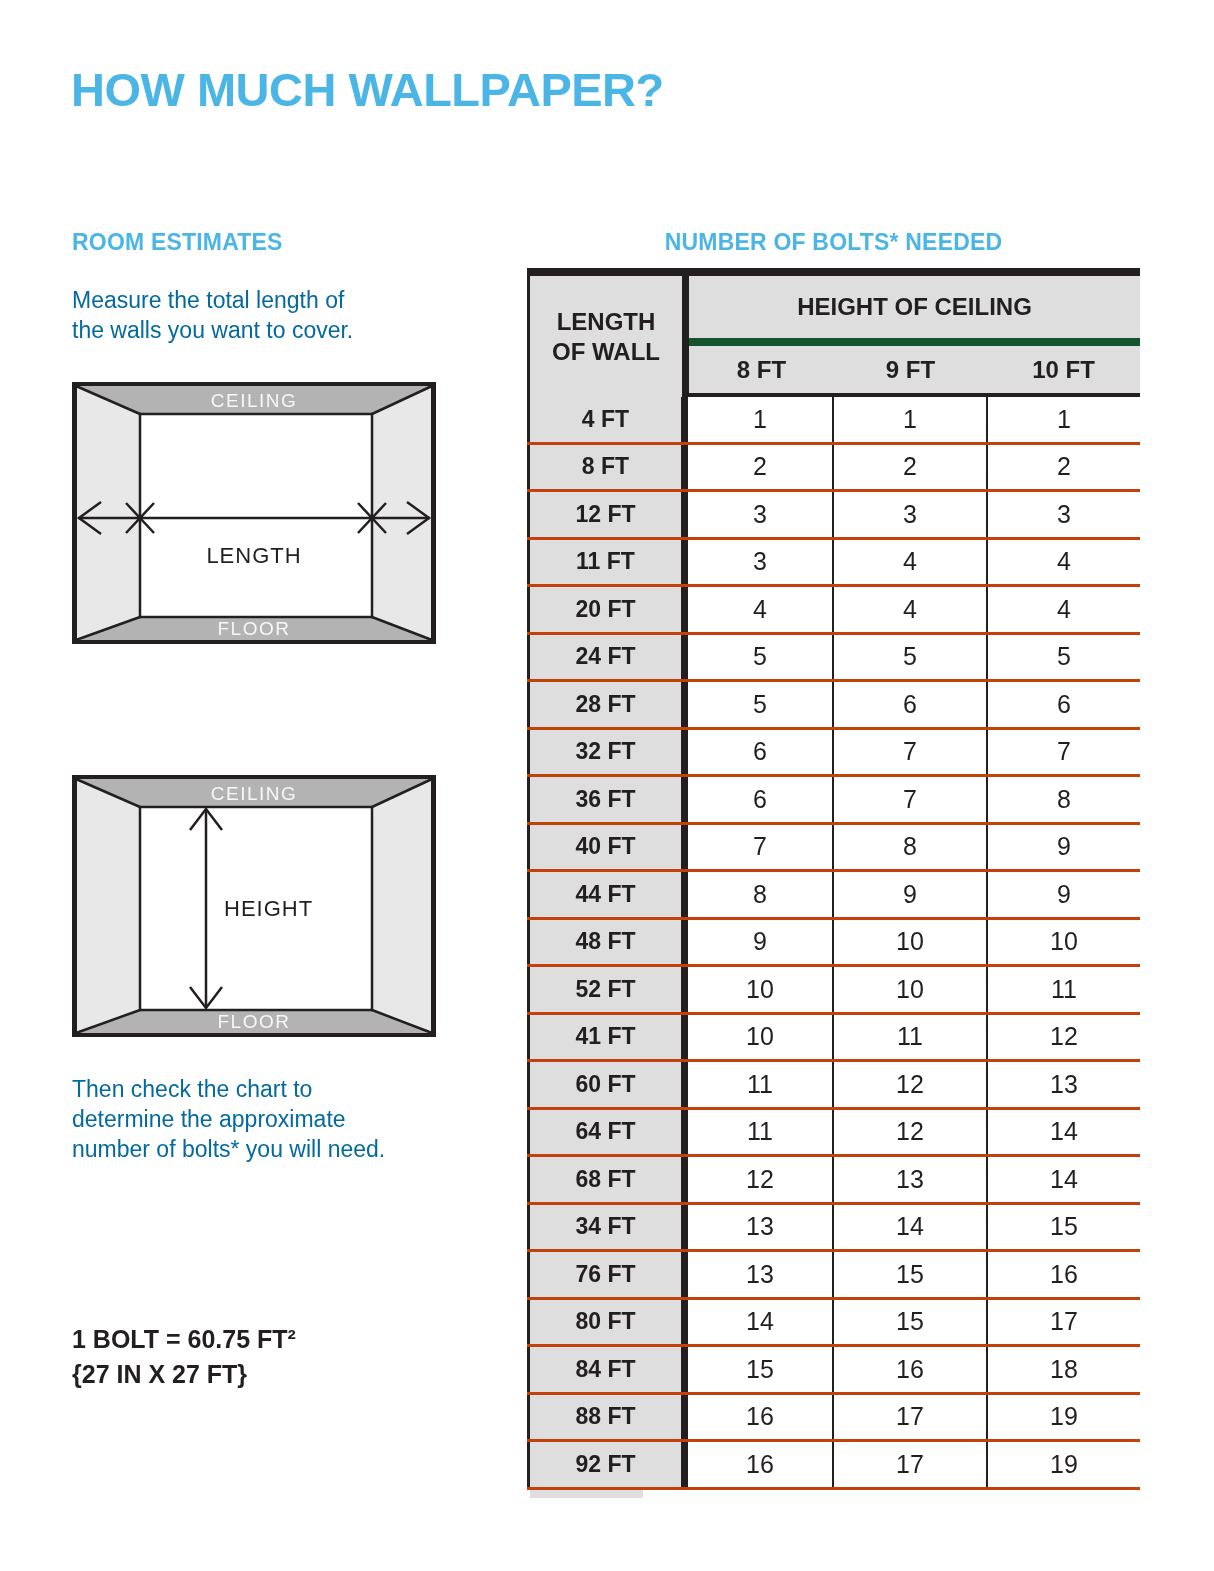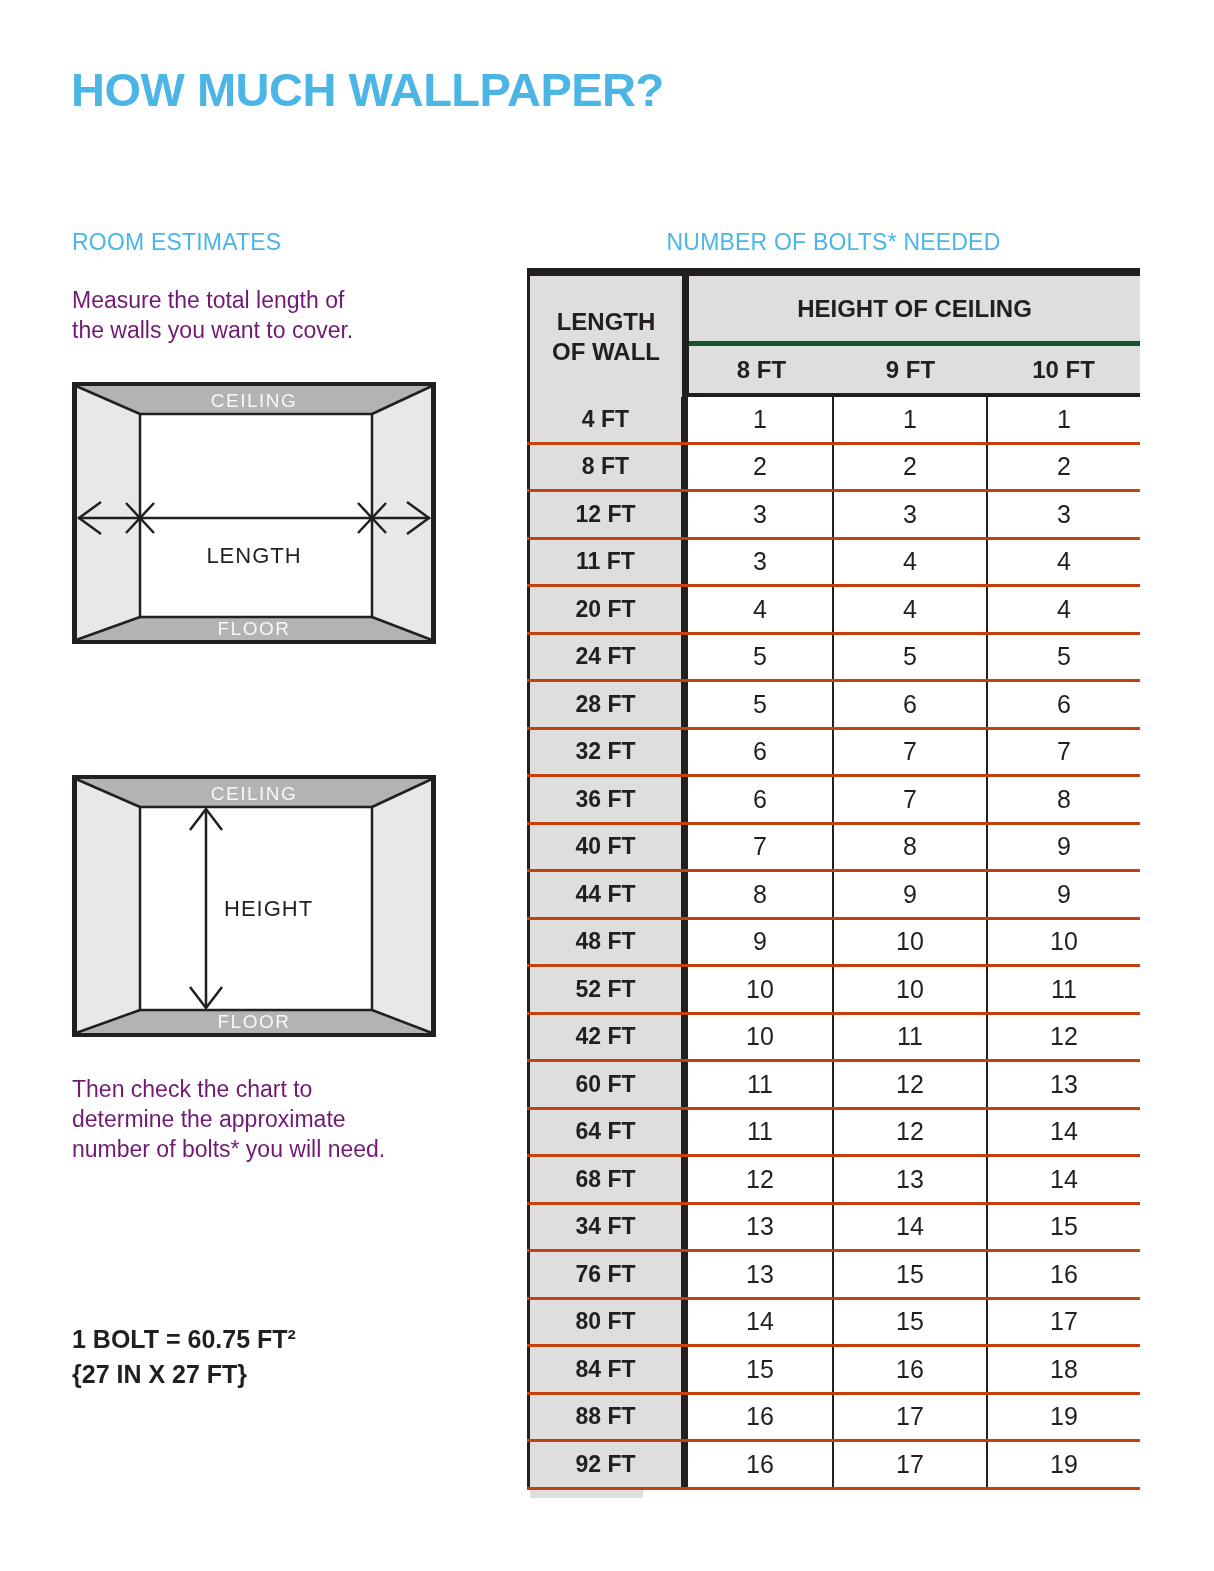--- a/index.html
+++ b/index.html
@@ -6,27 +6,27 @@
   .page {
     position:relative; width:1214px; height:1571px; background:#ffffff;
     font-family:"Liberation Sans", sans-serif; color:#231F20; overflow:hidden;padding-left:38px;
   }
   .accent { color:#4BB6E6; }
   .page-title {
     position:absolute; left:71px; top:62px; margin:0;
     font-size:47px; font-weight:bold; letter-spacing:-0.5px;
   }
   .sec-heading {
-    position:absolute; margin:0; font-size:23px; font-weight:normal; letter-spacing:0.2px;
+    position:absolute; margin:0; font-size:23px; font-weight:bold; letter-spacing:0.2px;
   }
   .room-heading { left:72px; top:229px; }
   .bolts-heading { left:527px; top:229px; width:613px; text-align:center; }
   .para {
     position:absolute; left:72px; margin:0; font-size:23px; line-height:30px;
-    white-space:pre-line; color:#701a75;
+    white-space:pre-line; color:#0369a1;
   }
   .para1 { top:285px; }
   .para2 { top:680px; }
   .para3 { top:1074px; }
   .footnote {
     position:absolute; left:72px; top:1246px; margin:0; font-size:25px; font-weight:bold;
     line-height:33px; white-space:pre-wrap;
   }
   .boltspec {
     position:absolute; left:72px; top:1322px; margin:0; font-size:25px; font-weight:bold;
@@ -41,21 +41,21 @@
   .thead { display:flex; }
   .th-corner {
     width:162px; height:121px; box-sizing:border-box;
     border-left:3px solid #231F20; border-right:7px solid #231F20;
     background:#DEDEDE; display:flex; align-items:center; justify-content:center;
     text-align:center; white-space:pre-line;
     font-weight:bold; font-size:24px; line-height:30px;
   }
   .th-right { width:451px; }
   .th-group {
-    height:70px; box-sizing:border-box; border-bottom:5px solid #14532d;
+    height:70px; box-sizing:border-box; border-bottom:8px solid #14532d;
     background:#DEDEDE; display:flex; align-items:center; justify-content:center;
     font-weight:bold; font-size:24px;
   }
   .th-cols {
     height:51px; box-sizing:border-box; border-bottom:4px solid #231F20;
     background:#DEDEDE; display:flex;
   }
   .th-col { display:flex; align-items:center; justify-content:center; font-weight:bold; font-size:24px; }
   .th-col:nth-child(1){ width:145px; }
   .th-col:nth-child(2){ width:153px; }
@@ -234,21 +234,21 @@
           <div class="cv">10</div>
           <div class="cv">10</div>
         </div>
         <div class="trow">
           <div class="c0">52 FT</div>
           <div class="cv">10</div>
           <div class="cv">10</div>
           <div class="cv">11</div>
         </div>
         <div class="trow">
-          <div class="c0">42 FT</div>
+          <div class="c0">41 FT</div>
           <div class="cv">10</div>
           <div class="cv">11</div>
           <div class="cv">12</div>
         </div>
         <div class="trow">
           <div class="c0">60 FT</div>
           <div class="cv">11</div>
           <div class="cv">12</div>
           <div class="cv">13</div>
         </div>

